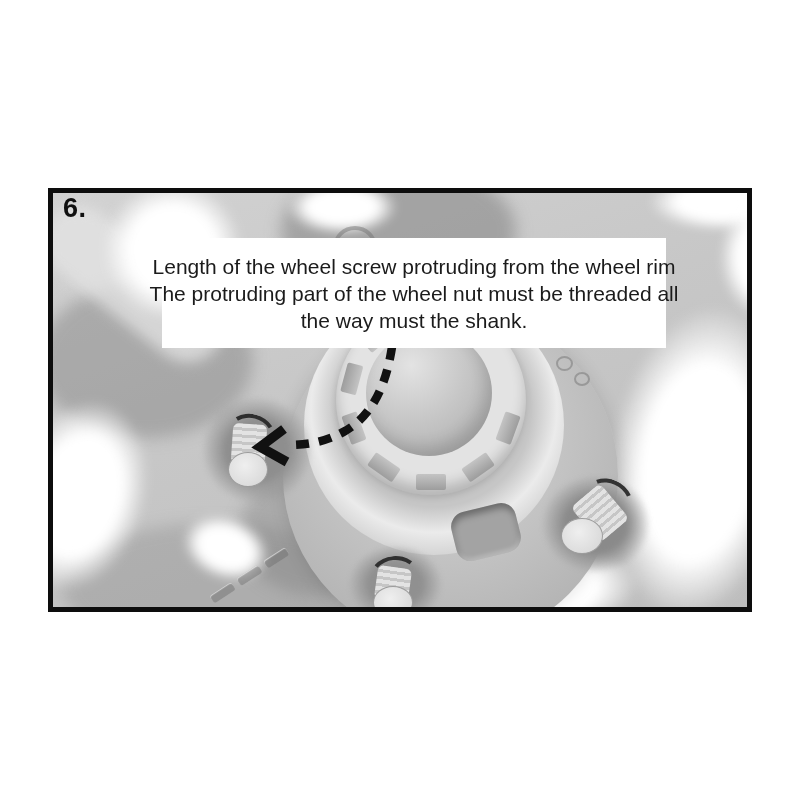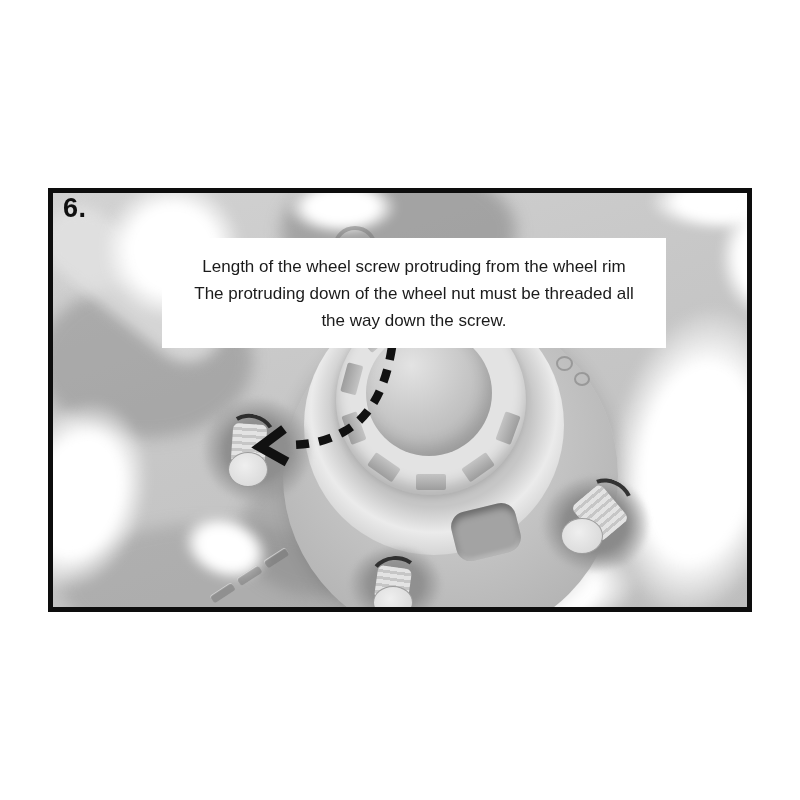--- a/index.html
+++ b/index.html
@@ -90,21 +90,21 @@
   
   .arrow-svg{position:absolute;left:0;top:0;pointer-events:none;}
 
   
   .step{position:absolute;left:10px;top:0px;font-size:27px;font-weight:bold;color:#101010;
         letter-spacing:.5px;}
 
   
   .caption{position:absolute;left:109px;top:45px;width:504px;height:110px;background:#ffffff;
         display:flex;flex-direction:column;justify-content:center;align-items:center;
-        font-size:17px;line-height:27px;color:#1b1b1b;}
+        font-size:21px;line-height:27px;color:#1b1b1b;}
   .caption div{white-space:nowrap;}
 </style>
 </head>
 <body>
 
 <div class="stage">
   <div class="frame">
 
     <div class="photo">
       <div class="base"></div>
@@ -167,18 +167,18 @@
 
     <svg class="arrow-svg" width="694" height="414" viewBox="0 0 694 414">
       <path d="M339,154 C333,192 320,222 292,238 C273,249 254,252 234,252" fill="none" stroke="#111111" stroke-width="8.5" stroke-dasharray="13 10"></path>
       <path d="M231,236 L207,254 L234,269" fill="none" stroke="#111111" stroke-width="9.5" stroke-linejoin="miter"></path>
     </svg>
 
     <div class="step">6.</div>
 
     <div class="caption">
       <div>Length of the wheel screw protruding from the wheel rim</div>
-      <div>The protruding down of the wheel nut must be threaded all</div>
-      <div>the way down the screw.</div>
+      <div>The protruding part of the wheel nut must be threaded all</div>
+      <div>the way must the shank.</div>
     </div>
 
   </div>
 </div>
 
 </body></html>

